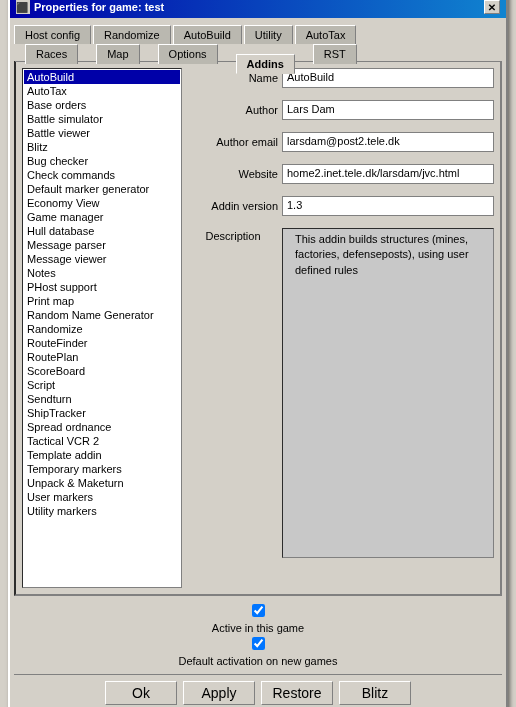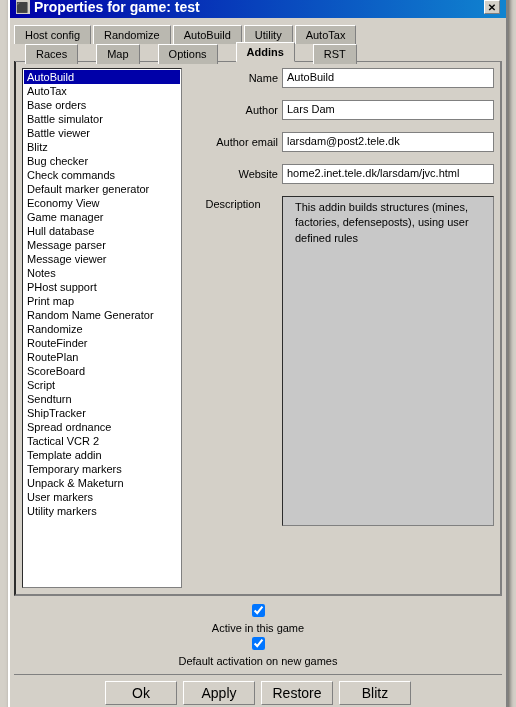--- a/index.html
+++ b/index.html
@@ -39,21 +39,21 @@
       width: 14px;
       height: 14px;
       background: #d4d0c8;
       display: flex;
       align-items: center;
       justify-content: center;
       font-size: 10px;
       color: #000;
     }
     .titlebar-title {
-      font-size: 14px;
+      font-size: 11px;
       font-weight: bold;
     }
     .close-btn {
       width: 16px;
       height: 14px;
       background: #d4d0c8;
       border: 1px solid #808080;
       border-top-color: #ffffff;
       border-left-color: #ffffff;
       display: flex;
@@ -79,21 +79,21 @@
     .tab {
       padding: 3px 10px;
       background: #d4d0c8;
       border: 1px solid #808080;
       border-top: 1px solid #ffffff;
       border-left: 1px solid #ffffff;
       border-bottom: none;
       cursor: pointer;
       font-size: 11px;
       position: relative;
-      top: 1px;
+      top: 13px;
     }
     .tab.active {
       background: #d4d0c8;
       border-bottom: 1px solid #d4d0c8;
       z-index: 2;
       font-weight: bold;
     }
     .tab.inactive {
       background: #bab8b0;
       top: 3px;
@@ -295,20 +295,24 @@
         <div class="field-value">Lars Dam</div>
       </div>
       <div class="field-row">
         <span class="field-label">Author email</span>
         <div class="field-value">larsdam@post2.tele.dk</div>
       </div>
       <div class="field-row">
         <span class="field-label">Website</span>
         <div class="field-value">home2.inet.tele.dk/larsdam/jvc.html</div>
       </div>
+      <div class="field-row">
+        <span class="field-label">Addin version</span>
+        <div class="field-value">1.3</div>
+      </div>
       <div class="field-row" style="align-items:flex-start;">
         <span class="description-label">Description</span>
         <div class="description-box">This addin builds structures (mines, factories, defenseposts), using user defined rules</div>
       </div>
     </div>
   </div>
 
   <div class="checkboxes-area">
     <div class="checkbox-row">
       <input type="checkbox" checked="" style="">

